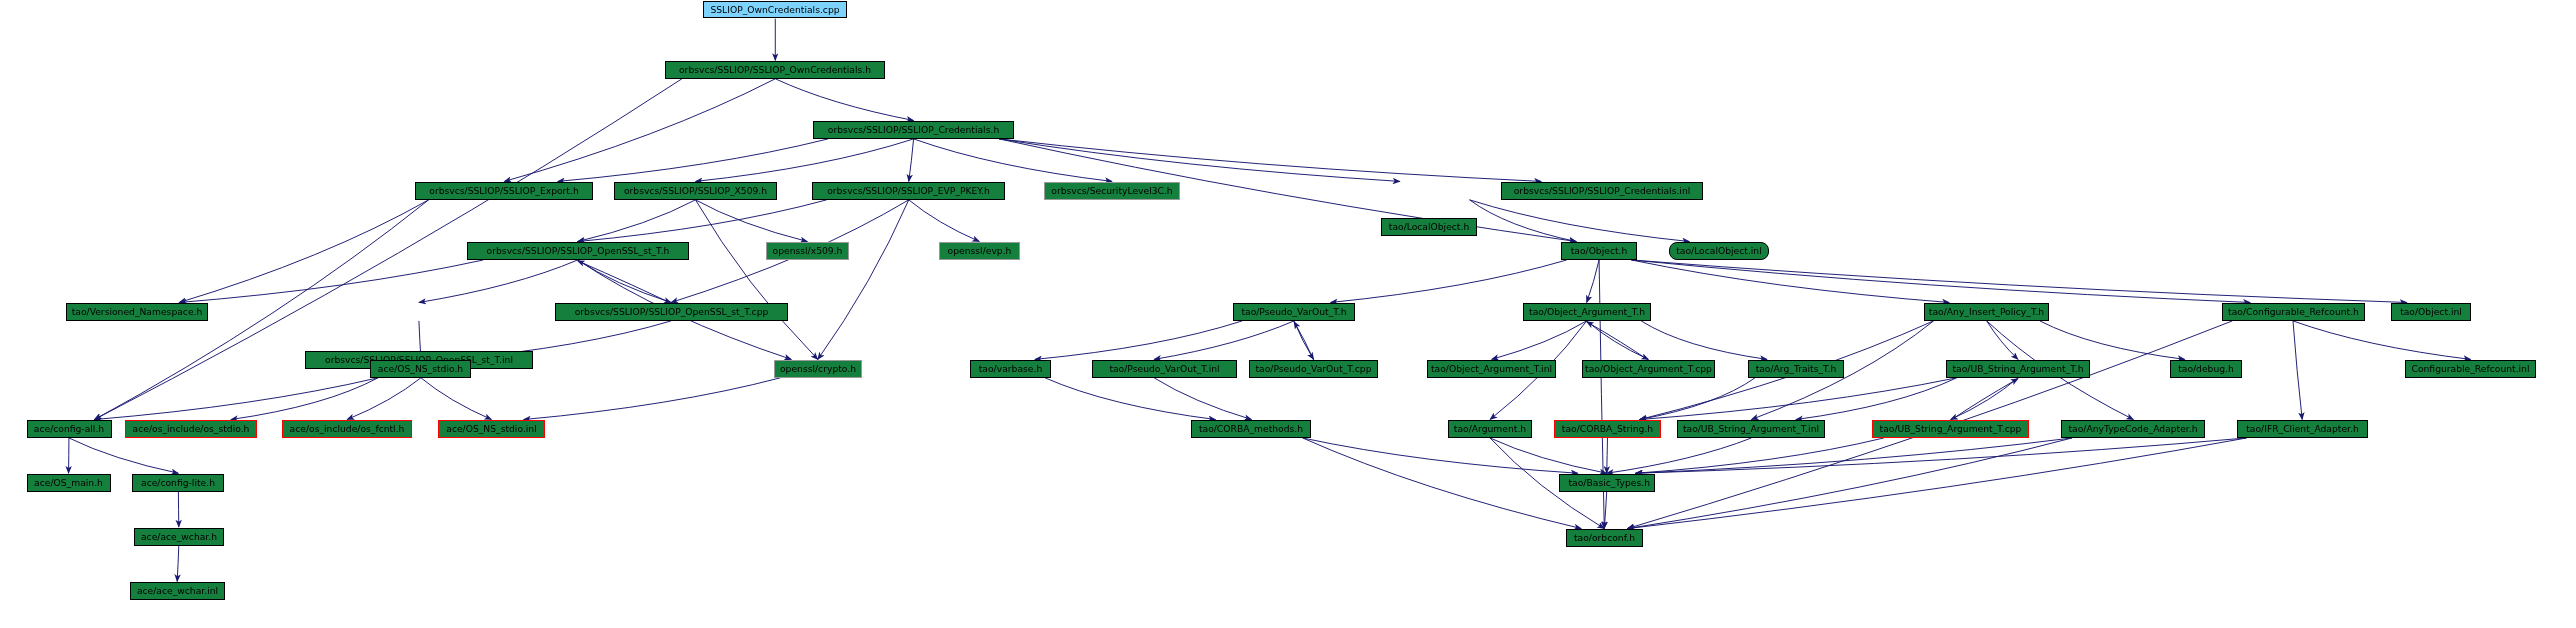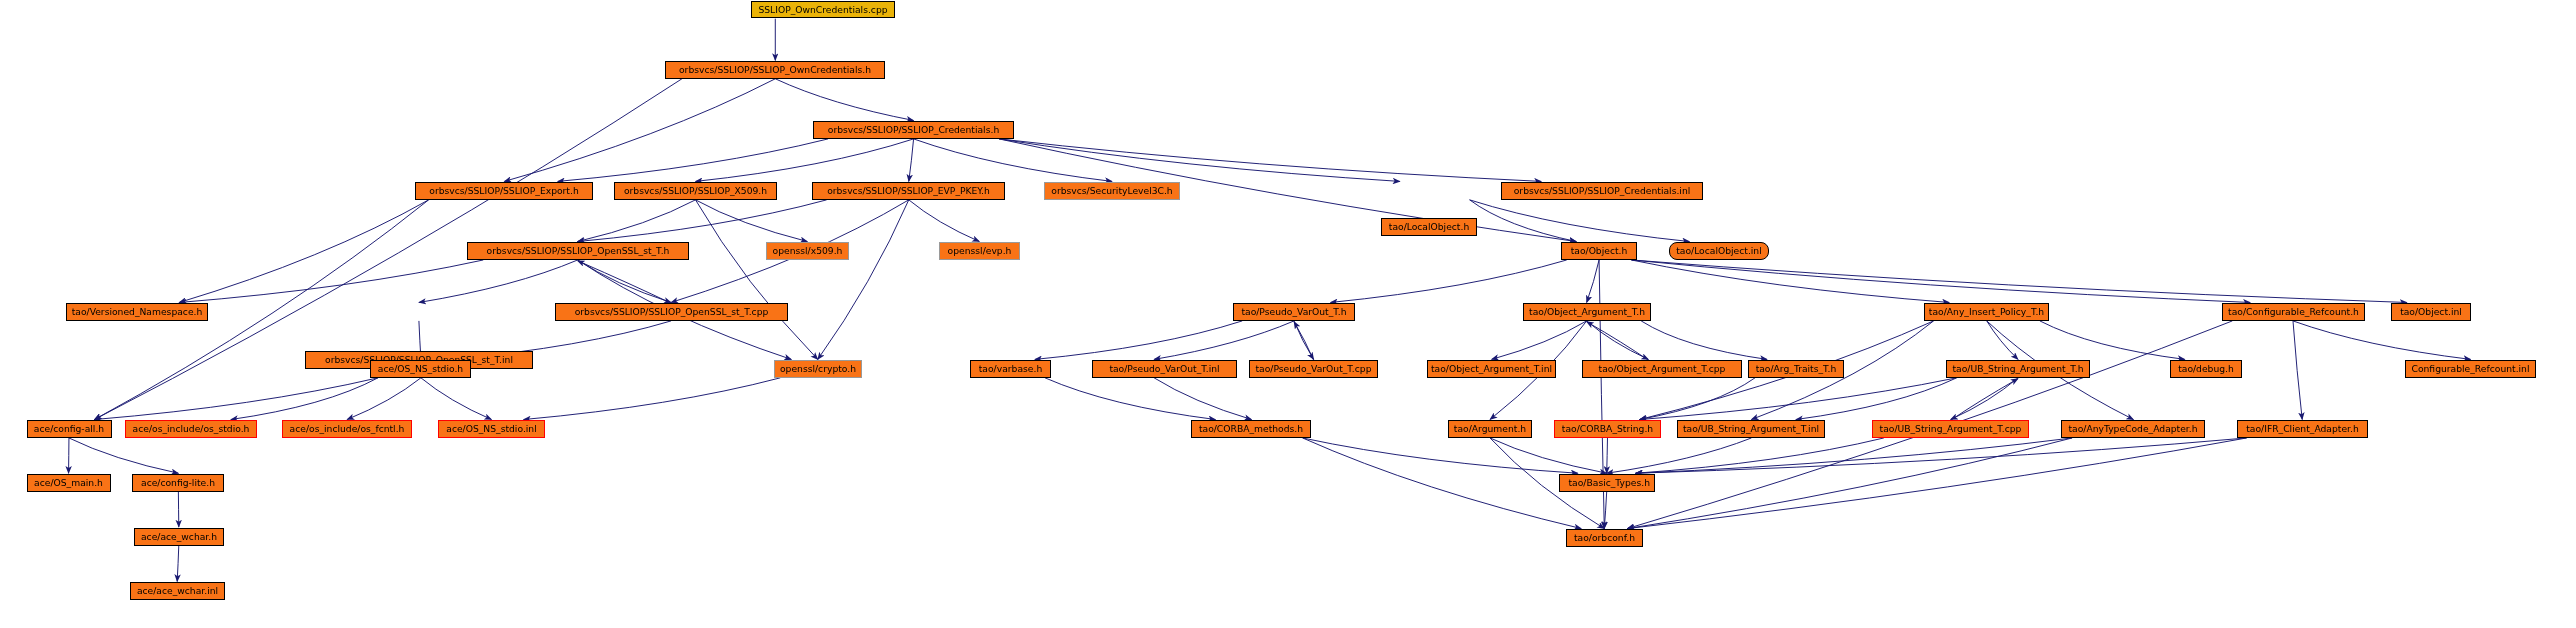--- a/index.html
+++ b/index.html
@@ -12,30 +12,30 @@
     overflow:hidden;
   }
   #edges{position:absolute;left:0;top:0;width:2576px;height:629px;}
   .node{
     position:absolute;
     box-sizing:border-box;
     display:flex;
     align-items:center;
     justify-content:center;
     height:17.6px;
-    background:#f97316;
+    background:#15803d;
     border:0.8px solid #000000;
     font-size:9.2px;
     line-height:1;
     color:#000000;
     white-space:nowrap;
     padding:0 4px;
     z-index:5;
   }
-  .node.root{background:#eab308;border:0.8px solid #000000;margin-left:48px;}
+  .node.root{background:#7dd3fc;border:0.8px solid #000000;}
   .node.red{border:0.8px solid #ff0000;align-items:center;}
   .node.grey{border:0.8px solid #9a9a9a;}
 </style>
 </head>
 <body>
 
 <div id="canvas">
   <svg id="edges" xmlns="http://www.w3.org/2000/svg" viewBox="0 0 3213 784" width="2576" height="629">
     <defs>
       <marker id="arrow" markerWidth="10" markerHeight="8" refX="9" refY="4" orient="auto" markerUnits="userSpaceOnUse">
@@ -197,21 +197,21 @@
       </div>
       <div class="node" style="left: 1092px; top: 360px; width: 145px;">
         <span>tao/Pseudo_VarOut_T.inl</span>
       </div>
       <div class="node" style="left: 1249px; top: 360px; width: 129px;">
         <span>tao/Pseudo_VarOut_T.cpp</span>
       </div>
       <div class="node" style="left: 1427px; top: 360px; width: 129px;">
         <span>tao/Object_Argument_T.inl</span>
       </div>
-      <div class="node" style="left: 1582px; top: 360px; width: 160px;">
+      <div class="node" style="left: 1582px; top: 360px; width: 133px;">
         <span>tao/Object_Argument_T.cpp</span>
       </div>
       <div class="node" style="left: 1748px; top: 360px; width: 96px;">
         <span>tao/Arg_Traits_T.h</span>
       </div>
       <div class="node" style="left: 1946px; top: 360px; width: 144px;">
         <span>tao/UB_String_Argument_T.h</span>
       </div>
       <div class="node" style="left: 2170px; top: 360px; width: 72px;">
         <span>tao/debug.h</span>

